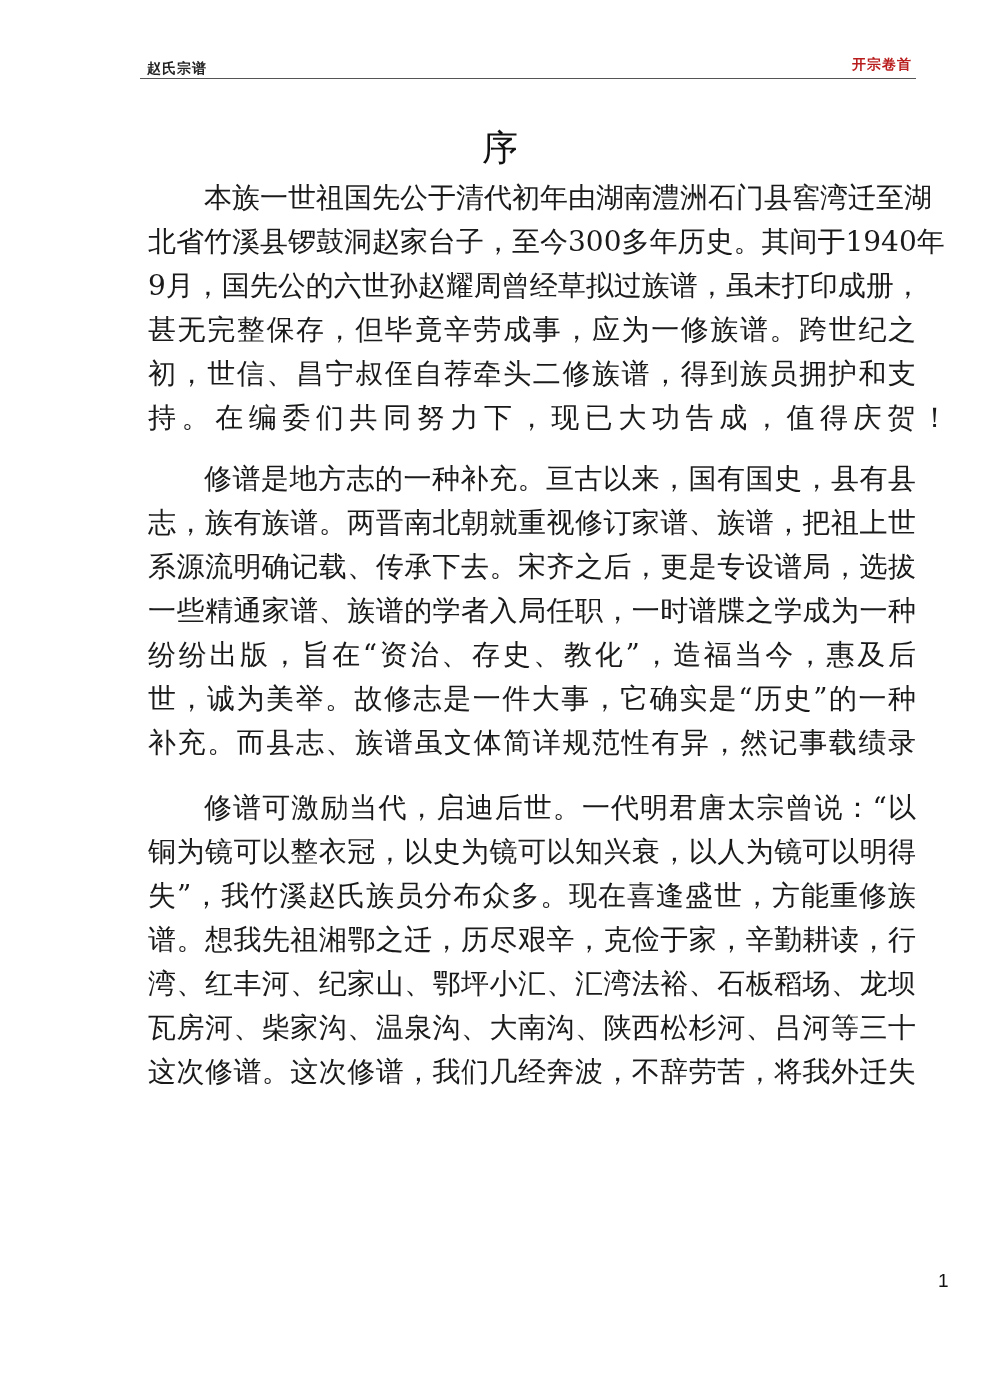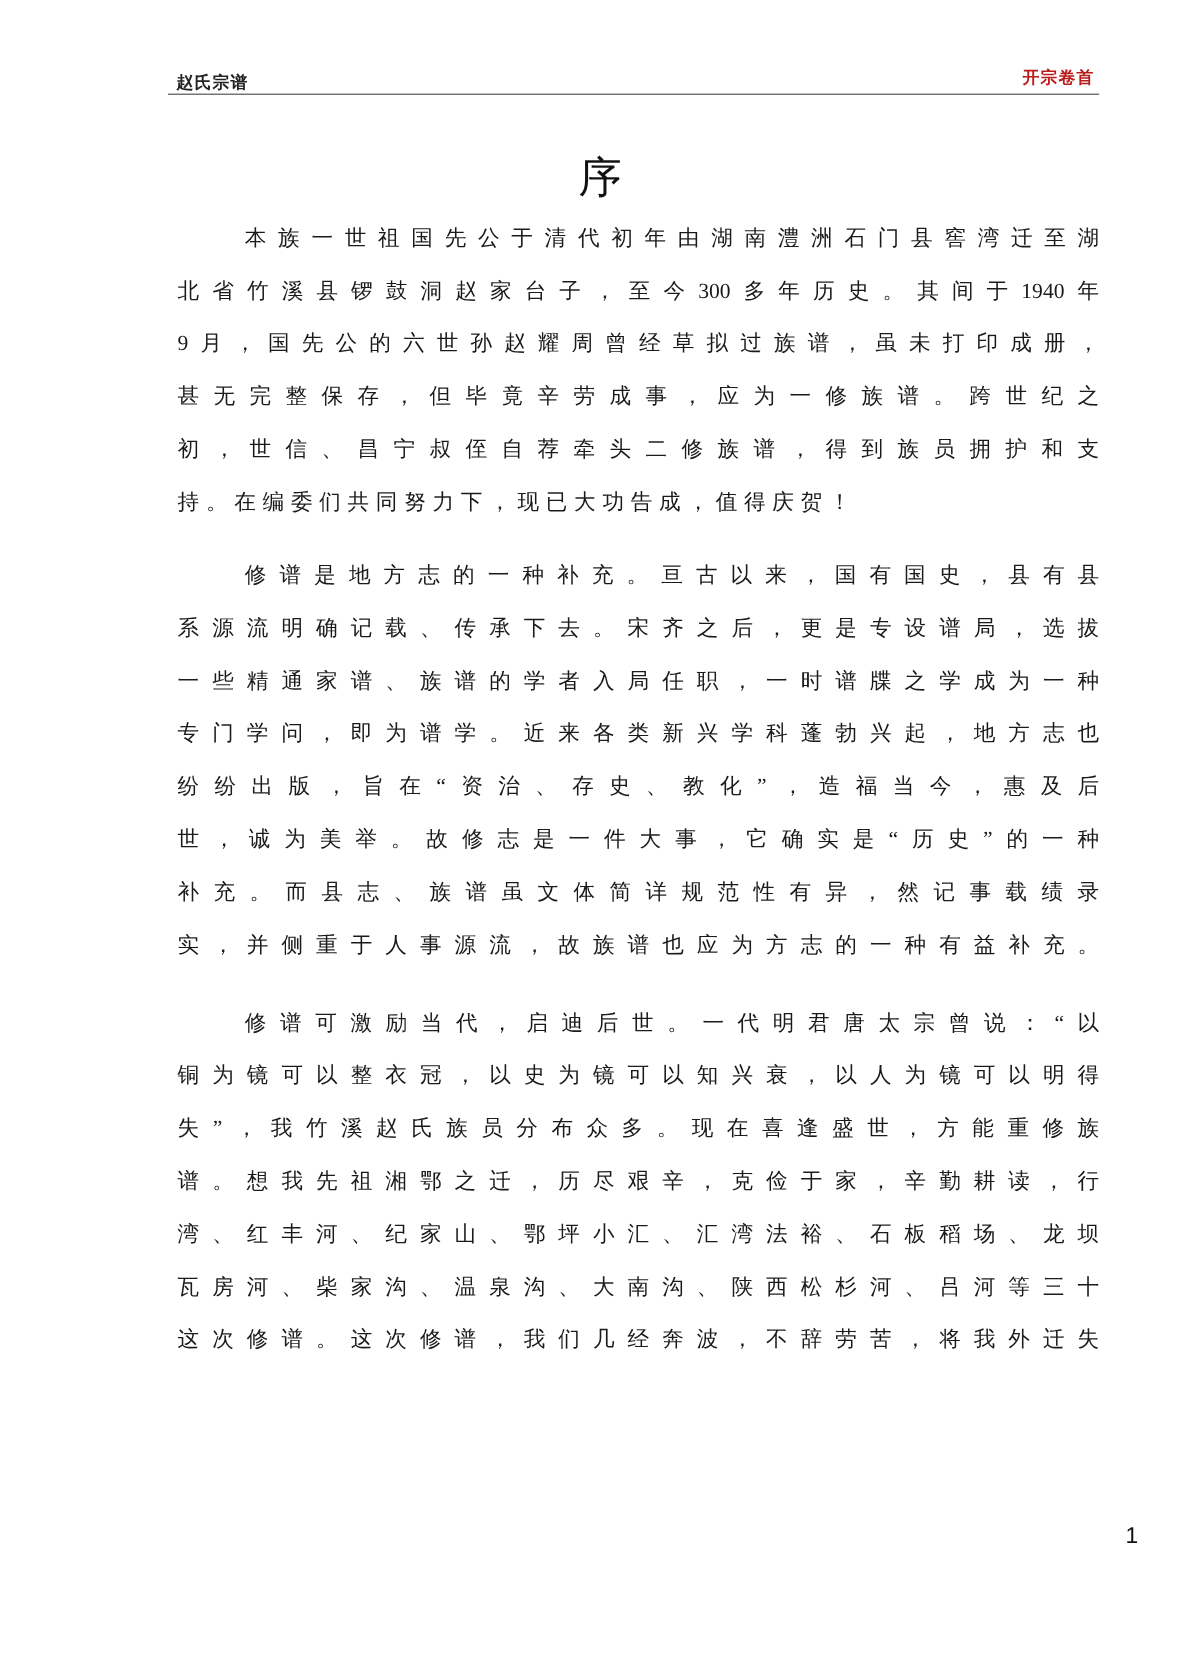--- a/index.html
+++ b/index.html
@@ -7,22 +7,22 @@
          font-family: "DejaVu Serif", "Liberation Serif", serif; color: #111; }
   .header-left { position: absolute; left: 147px; top: 60px; font-size: 14px; font-weight: bold;
                  font-family: Liberation Serif, serif; letter-spacing: 1px; color: #222; }
   .header-right { position: absolute; right: 88px; top: 56px; font-size: 14px; font-weight: bold;
                   font-family: "DejaVu Sans", sans-serif; letter-spacing: 1px; color: #b91c1c; }
   .header-rule { position: absolute; left: 140px; width: 776px; top: 78px; height: 0;
                  border-top: 1.5px solid #555; }
   .title { position: absolute; left: 0; width: 1000px; top: 124px; text-align: center;
            font-size: 36px; font-family: "DejaVu Sans", sans-serif; color: #111; }
   .body-text { position: absolute; left: 148px; width: 768px; top: 176px; }
-  .line { display: block; height: 44px; line-height: 44px; font-size: 18px;
-          text-align: justify; text-align-last: justify; white-space: nowrap; color: #1a1a1a; font-family: Liberation Serif, serif; }
+  .line { display: block; height: 44px; line-height: 44px; font-size: 28px;
+          text-align: justify; text-align-last: justify; white-space: nowrap; color: #1a1a1a; }
   .line.last { text-align-last: left; letter-spacing: 5.6px; }
   .line.indent { padding-left: 56px; }
   .para-gap { height: 17px; }
   .para-gap2 { height: 21px; }
   .page-number { position: absolute; left: 938px; top: 1270px; font-size: 19px;
                  font-family: "Liberation Sans", sans-serif; color: #111; }
 </style>
 </head>
 <body>
 
@@ -39,27 +39,26 @@
     <span class="line">北省竹溪县锣鼓洞赵家台子，至今300多年历史。其间于1940年</span>
     <span class="line">9月，国先公的六世孙赵耀周曾经草拟过族谱，虽未打印成册，</span>
     <span class="line">甚无完整保存，但毕竟辛劳成事，应为一修族谱。跨世纪之</span>
     <span class="line">初，世信、昌宁叔侄自荐牵头二修族谱，得到族员拥护和支</span>
     <span class="line last">持。在编委们共同努力下，现已大功告成，值得庆贺！</span>
   </div>
   <div class="para-gap"></div>
 
   <div>
     <span class="line indent">修谱是地方志的一种补充。亘古以来，国有国史，县有县</span>
+    <span class="line">志，族有族谱。两晋南北朝就重视修订家谱、族谱，把祖上世</span>
     <span class="line">系源流明确记载、传承下去。宋齐之后，更是专设谱局，选拔</span>
     <span class="line">一些精通家谱、族谱的学者入局任职，一时谱牒之学成为一种</span>
-    <span class="line">专门学问，即为谱学。近来各类新兴学科蓬勃兴起，地方志也</span>
     <span class="line">纷纷出版，旨在“资治、存史、教化”，造福当今，惠及后</span>
     <span class="line">世，诚为美举。故修志是一件大事，它确实是“历史”的一种</span>
     <span class="line">补充。而县志、族谱虽文体简详规范性有异，然记事载绩录</span>
-    <span class="line">实，并侧重于人事源流，故族谱也应为方志的一种有益补充。</span>
   </div>
   <div class="para-gap2"></div>
 
   <div>
     <span class="line indent">修谱可激励当代，启迪后世。一代明君唐太宗曾说：“以</span>
     <span class="line">铜为镜可以整衣冠，以史为镜可以知兴衰，以人为镜可以明得</span>
     <span class="line">失”，我竹溪赵氏族员分布众多。现在喜逢盛世，方能重修族</span>
     <span class="line">谱。想我先祖湘鄂之迁，历尽艰辛，克俭于家，辛勤耕读，行</span>
     <span class="line">湾、红丰河、纪家山、鄂坪小汇、汇湾法裕、石板稻场、龙坝</span>
     <span class="line">瓦房河、柴家沟、温泉沟、大南沟、陕西松杉河、吕河等三十</span>

